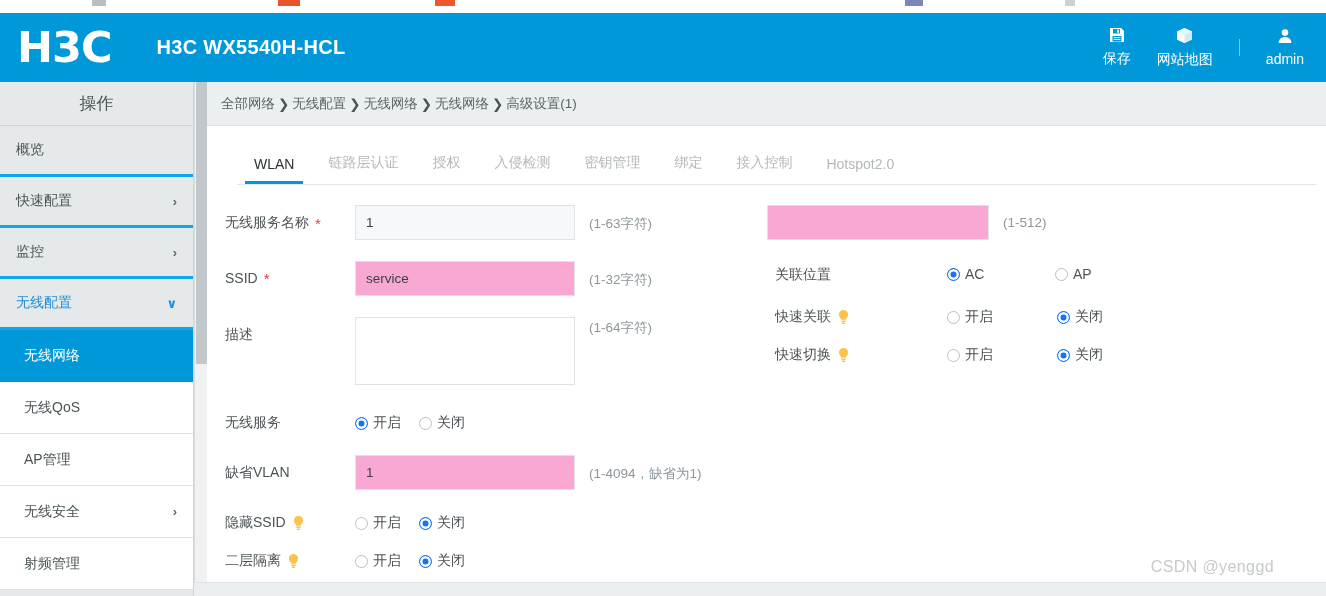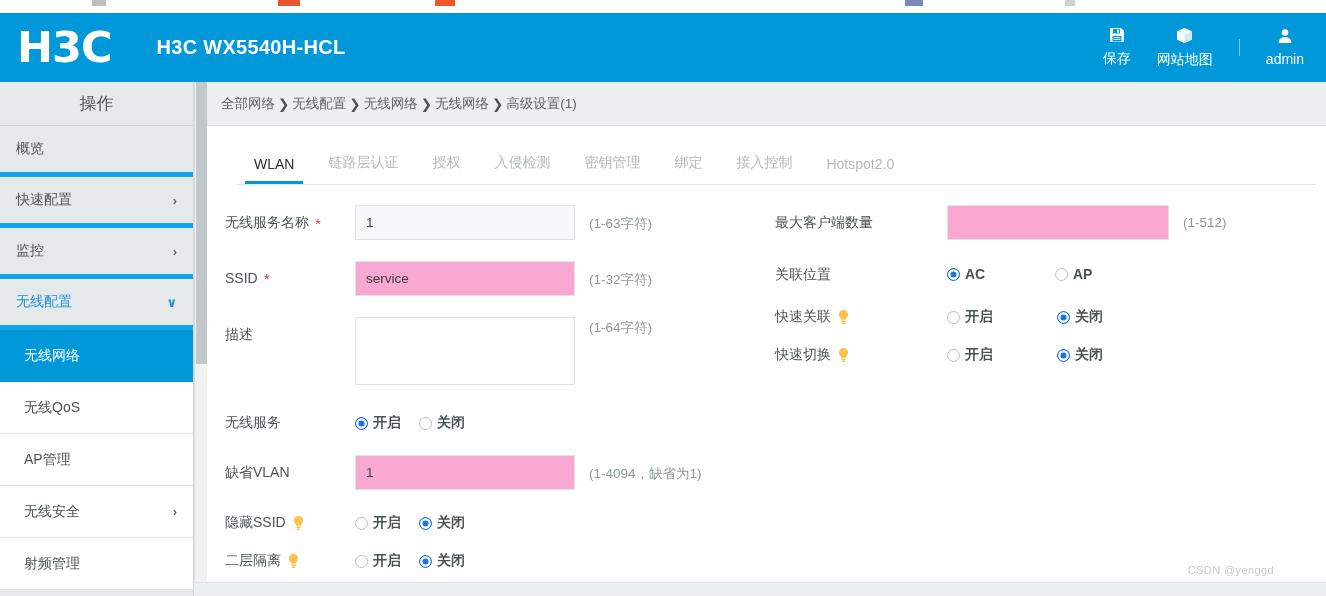--- a/index.html
+++ b/index.html
@@ -44,21 +44,21 @@
     width: 194px; background: #e5e9ea; position: relative;
     border-right: 1px solid #cfd6d8; flex: 0 0 194px;
   }
   .sb-title {
     height: 44px; display: flex; align-items: center; justify-content: center;
     font-size: 17px; color: #4c5356; border-bottom: 1px solid #cfd6d8;
   }
   .sb-item {
     height: 51px; display: flex; align-items: center;
     padding: 0 16px 0 16px; font-size: 14px; color: #4c5356;
-    border-bottom: 5px solid #0ea5e9; cursor: pointer; position: relative;
+    border-bottom: 3px solid #0ea5e9; cursor: pointer; position: relative;
   }
   .sb-item .chev { margin-left: auto; color: #5d666a; font-size: 13px; font-weight: bold; line-height: 1; }
   .sb-item.active-parent { color: #1f8fd6; }
   .sb-item.active-parent .chev { color: #1f8fd6; }
   .sb-sub {
     height: 52px; display: flex; align-items: center; padding-left: 24px;
     font-size: 14px; color: #4c5356; background: #ffffff;
     border-bottom: 1px solid #dde2e4; cursor: pointer;
   }
   .sb-sub .chev { margin-left: auto; margin-right: 16px; color: #5d666a; font-size: 13px; font-weight: bold; }
@@ -121,21 +121,21 @@
   .inp.disabled { background: #f7f8f9; color: #3b4245; }
   .inp.wide { width: 222px; }
   .ta {
     width: 220px; height: 68px; border: 1px solid #dfe3e5; background: #ffffff;
     resize: none; font-size: 13.5px; color: #3b4245; padding: 6px 10px;
     font-family: "Liberation Sans", sans-serif; outline: none;
   }
   .hint { font-size: 13.5px; color: #8d979b; margin-left: 14px; padding-top: 10px; white-space: nowrap; }
   .hint-ta { padding-top: 2px; }
 
-  .radios { display: flex; align-items: center; padding-top: 9px; font-weight: bold; }
+  .radios { display: flex; align-items: center; padding-top: 9px; }
   .rad { display: flex; align-items: center; gap: 5px; font-size: 14px; color: #4c5356; cursor: pointer; }
   .rad + .rad { margin-left: 18px; }
   .rdot {
     width: 13px; height: 13px; border-radius: 50%; border: 1px solid #b9c0c3;
     background: #ffffff; display: inline-block; position: relative; flex: 0 0 13px;
   }
   .rdot.on { border-color: #1a73e8; background: #1a73e8; box-shadow: inset 0 0 0 2.5px #ffffff; }
 
   .radio-col { width: 108px; }
 
@@ -148,21 +148,21 @@
   .footer-bar {
     position: absolute; left: 194px; right: 0; bottom: 0; height: 14px;
     background: #eceff0; border-top: 1px solid #dfe3e5; overflow: hidden;
   }
   .footer-ghost {
     font-size: 13px; color: #6d7679; text-align: center; line-height: 10px;
     opacity: .55; white-space: nowrap;
   }
   .watermark {
     position: absolute; right: 52px; bottom: 20px;
-    font-size: 11px; color: #c6cacc; letter-spacing: .4px;
+    font-size: 16px; color: #c6cacc; letter-spacing: .4px;
   }
 
   
   .rem { position: absolute; top: 0; height: 6px; }
 </style>
 </head>
 <body>
 
 <div id="app">
 
@@ -401,23 +401,20 @@
                 <span>集中式转发</span>
               </label>
             </div>
           </div>
 
         </div>
 
         <div class="col-right">
 
           <div class="row" style="margin-bottom:20px;">
-            <div class="lbl lbl-r">
-              <span>最大客户端数量</span>
-            </div>
             <input class="inp wide" type="text" value="" style="">
             <div class="hint">(1-512)</div>
           </div>
 
           <div class="row tight" style="margin-bottom:12px;">
             <div class="lbl lbl-r">
               <span>关联位置</span>
             </div>
             <div class="radios">
               <label class="rad radio-col">

